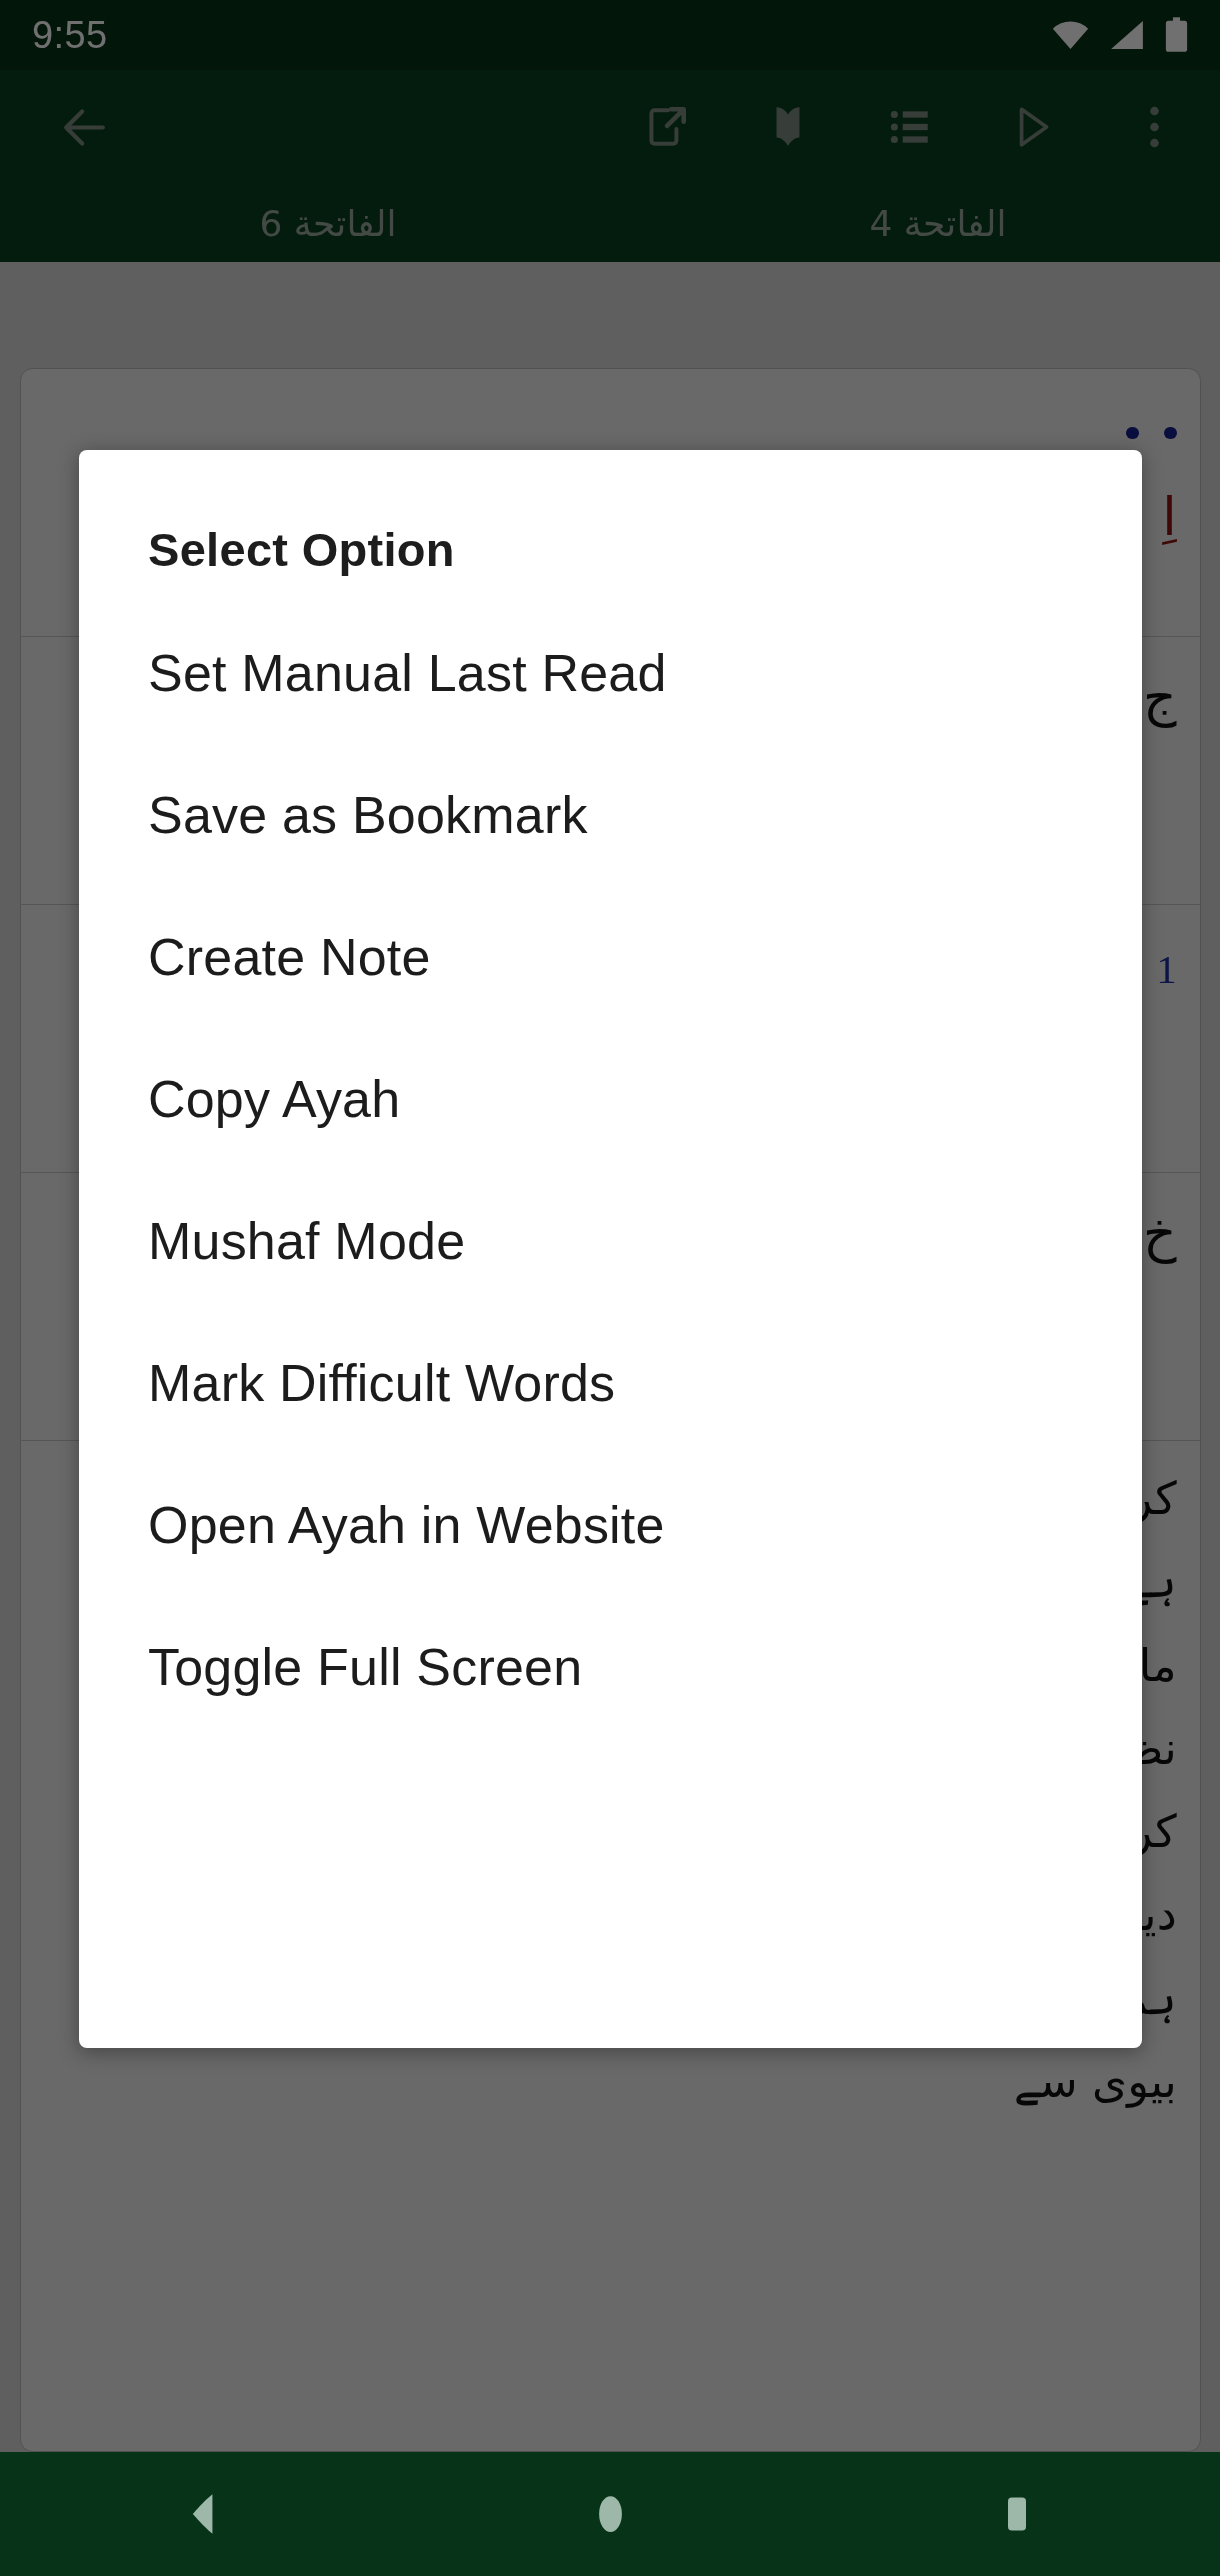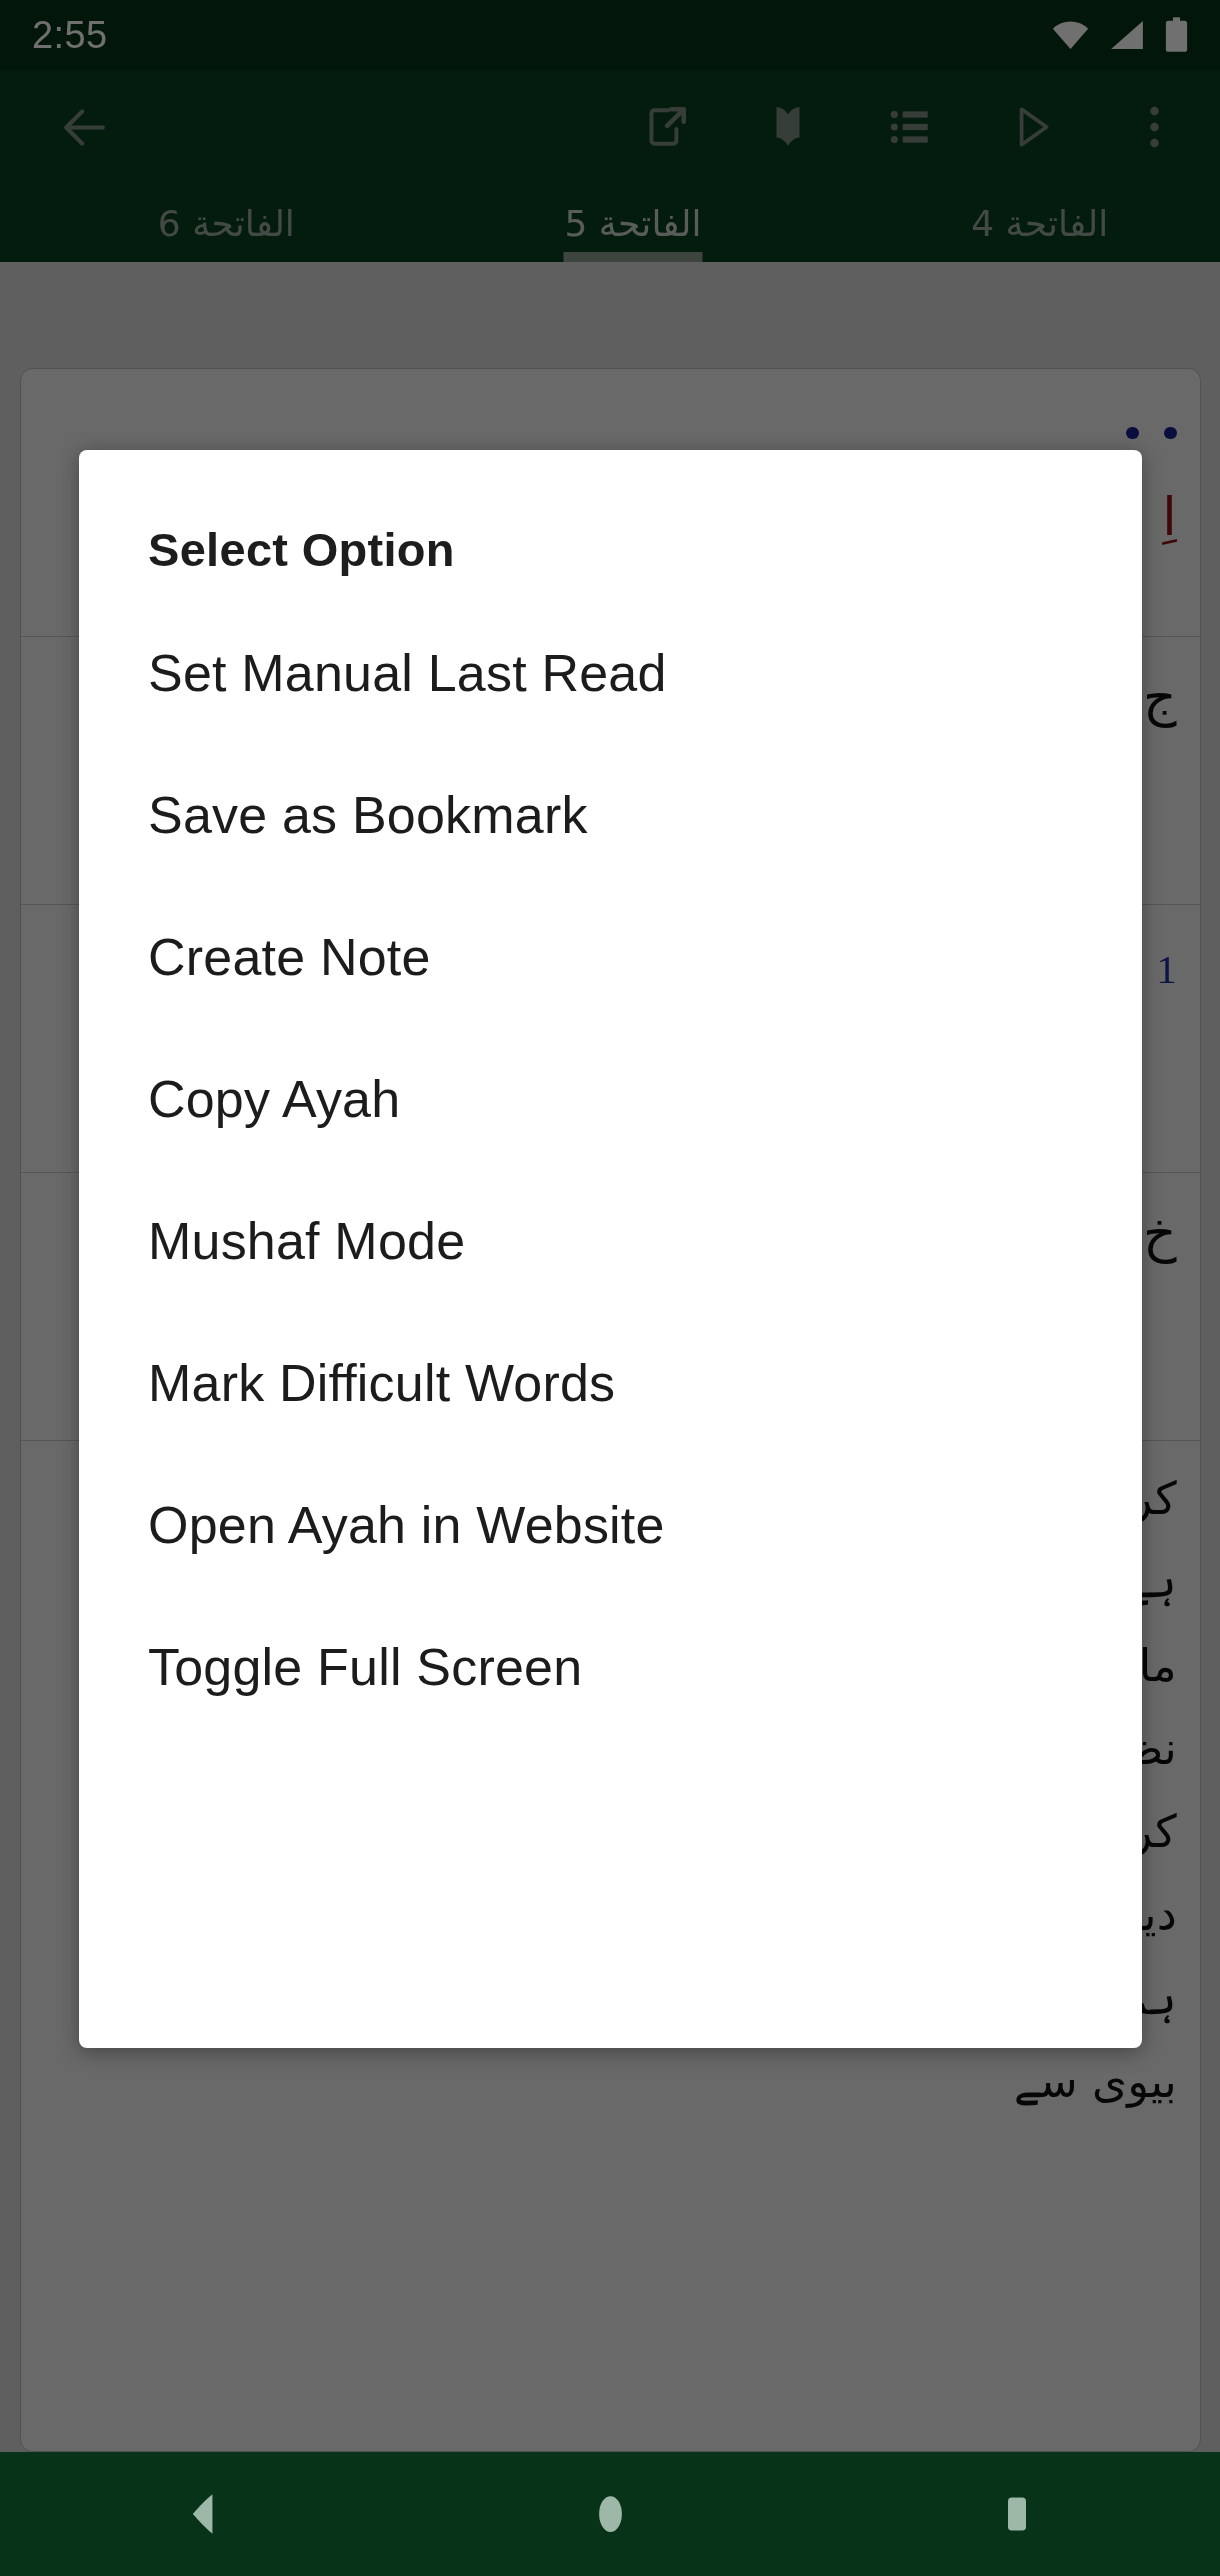--- a/index.html
+++ b/index.html
@@ -284,21 +284,21 @@
         <div class="urdu-line">کر دیا گیا ہے ان ہی دونوں سے سمجھ ان دونوں راہ پا لیا ہے وہ</div>
         <div class="urdu-line">ما فوق الاسباب اور ما تحت الاسباب استعانت میں فرق کو نظر انداز</div>
         <div class="urdu-line">کر کے عوام کو مغالطے میں ڈال دیتے ہیں اور کہتے ہیں کہ دیکھو</div>
         <div class="urdu-line">ہم بیمار ہو جاتے ہیں تو ڈاکٹر سے مدد حاصل کرتے ہیں بیوی سے</div>
       </div>
 
     </div>
   </div>
 
   <div class="status-bar">
-    <div class="status-clock">2:55</div>
+    <div class="status-clock">9:55</div>
     <div class="status-icons">
       <svg class="ic-wifi" width="39" height="30" viewBox="0 0 44 34">
         <path d="M22 33 L2 10 A28 28 0 0 1 42 10 Z" fill="#ffffff"></path>
       </svg>
       <svg class="ic-signal" width="36" height="30" viewBox="0 0 40 34">
         <path d="M38 1 L38 33 L2 33 Z" fill="#ffffff"></path>
       </svg>
       <svg class="ic-battery" width="23" height="36" viewBox="0 0 26 40">
         <rect x="9" y="0" width="8" height="5" fill="#ffffff"></rect>
         <rect x="1" y="4" width="24" height="35" rx="3" fill="#ffffff"></rect>
@@ -358,24 +358,20 @@
         </div>
 
       </div>
     </div>
 
     <div class="tab-strip">
       <div class="tab">
         <span class="tab-label">الفاتحة 6</span>
 
       </div>
-      <div class="tab active">
-        <span class="tab-label">الفاتحة 5</span>
-        <span class="tab-indicator"></span>
-      </div>
       <div class="tab">
         <span class="tab-label">الفاتحة 4</span>
 
       </div>
     </div>
 
   </div>
 
   <div class="scrim"></div>
 

